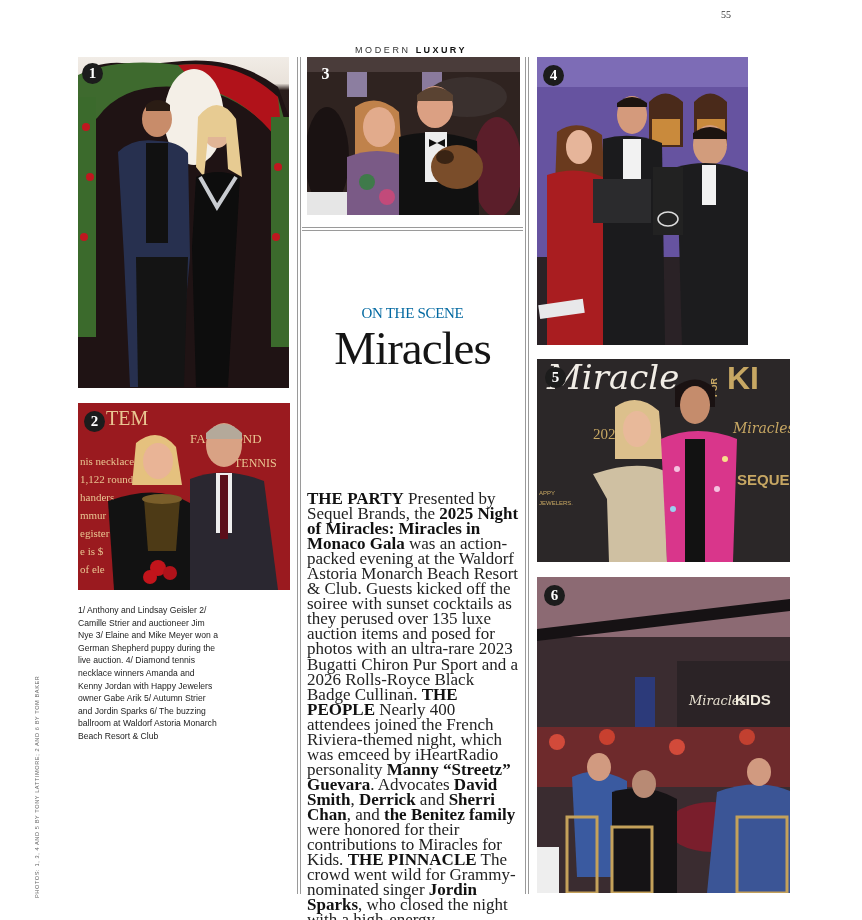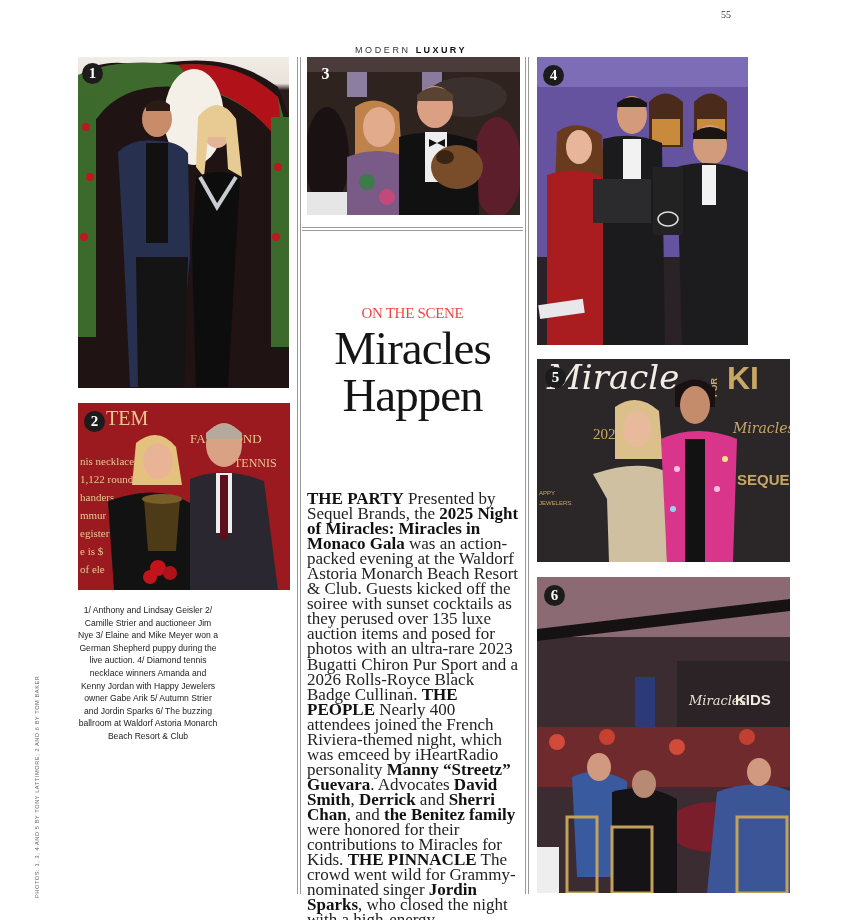--- a/index.html
+++ b/index.html
@@ -4,26 +4,26 @@
 <style>
   html, body { margin:0; padding:0; }
   body { width:862px; height:920px; background:#ffffff; position:relative; overflow:hidden; font-family:"Liberation Serif", serif; color:#1a1a1a; }
   .abs { position:absolute; }
   .masthead { left:355px; top:9px; font-family:"Liberation Sans", sans-serif; font-size:9px; letter-spacing:2.6px; color:#333;margin-top:36px; }
   .masthead b { font-weight:900; letter-spacing:2.4px; color:#111; }
   .pagenum { left:721px; top:9px; font-size:10px; color:#333; }
   .photo { position:absolute; overflow:hidden; }
   .badge { position:absolute; width:21px; height:21px; border-radius:50%; background:#1c1c1c; color:#fff; font-family:"Liberation Serif", serif; font-size:15px; line-height:21px; text-align:center; font-weight:bold; }
   .badge.plain { background:transparent; color:#fff; font-weight:bold; }
-  .caption { left:78px; top:604px; width:140px; font-family:"Liberation Sans", sans-serif; font-size:8.6px; line-height:12.6px; color:#222;text-align:center; }
+  .caption { left:78px; top:604px; width:140px; font-family:"Liberation Sans", sans-serif; font-size:8.6px; line-height:12.6px; color:#222; }
   .credit { left:34px; top:898px; transform-origin:left top; transform:rotate(-90deg); font-family:"Liberation Sans", sans-serif; font-size:5.6px; letter-spacing:0.6px; color:#666; white-space:nowrap; }
   .frame-l { left:297px; top:57px; width:2px; height:837px; border-left:1px solid #9a9a9a; border-right:1px solid #9a9a9a; }
   .frame-r { left:525px; top:57px; width:2px; height:837px; border-left:1px solid #9a9a9a; border-right:1px solid #9a9a9a; }
   .sep { left:302px; top:227px; width:221px; height:2px; border-top:1px solid #9a9a9a; border-bottom:1px solid #9a9a9a; }
-  .kicker { left:302px; top:305px; width:221px; text-align:center; font-size:15px; letter-spacing:-0.3px; color:#ef4444; }
+  .kicker { left:302px; top:305px; width:221px; text-align:center; font-size:15px; letter-spacing:-0.3px; color:#0369a1; }
   .headline { left:302px; top:325px; width:221px; text-align:center; font-size:47px; line-height:47px; letter-spacing:-1px; color:#151515; }
   .body { left:307px; top:491px; width:214px; text-align:left; font-size:17px; line-height:15.05px; color:#222; }
   .body b { color:#111; }
   .byline { font-style:italic; display:block; }
 </style>
 </head>
 <body>
 
 <div class="abs masthead"><span>MODERN</span> <b>LUXURY</b></div>
 <div class="abs pagenum">55</div>
@@ -122,21 +122,20 @@
     <ellipse cx="150" cy="110" rx="26" ry="22" fill="#7a4d2a"></ellipse>
     <ellipse cx="138" cy="100" rx="9" ry="7" fill="#3a2414"></ellipse>
     <rect x="0" y="135" width="40" height="23" fill="#e6e6e6"></rect>
   </svg>
   <div class="badge plain" style="left:8px;top:6px;font-size:16px;">3</div>
 </div>
 
 <div class="abs kicker">ON THE SCENE</div>
 <div class="abs headline">
   <div>Miracles</div>
-  <div>Happen</div>
 </div>
 <div class="abs body">
   <span id="body-text"><b>THE PARTY</b><span> Presented by Sequel Brands, the </span><b>2025 Night of Miracles: Miracles in Monaco Gala</b><span> was an action-packed evening at the Waldorf Astoria Monarch Beach Resort &amp; Club. Guests kicked off the soiree with sunset cocktails as they perused over 135 luxe auction items and posed for photos with an ultra-rare 2023 Bugatti Chiron Pur Sport and a 2026 Rolls-Royce Black Badge Cullinan. </span><b>THE PEOPLE</b><span> Nearly 400 attendees joined the French Riviera-themed night, which was emceed by iHeartRadio personality </span><b>Manny “Streetz” Guevara</b><span>. Advocates </span><b>David Smith</b><span>, </span><b>Derrick</b><span> and </span><b>Sherri Chan</b><span>, and </span><b>the Benitez family</b><span> were honored for their contributions to Miracles for Kids. </span><b>THE PINNACLE</b><span> The crowd went wild for Grammy-nominated singer </span><b>Jordin Sparks</b><span>, who closed the night with a high-energy performance. The glamorous evening culminated in $3.5 million for Miracles for Kids. “Thanks to our incredible community of supporters, families in crisis can focus on what matters most—their child’s health,” beamed co-founder and CEO </span><b>Autumn Strier</b><span>.</span></span>
 </div>
 
 <div class="photo" style="left:537px;top:57px;width:211px;height:288px;background:#5d4c8e;">
   <svg width="211" height="288" viewBox="0 0 211 288">
     <rect width="211" height="288" fill="#6653a0"></rect>
     <rect x="0" y="0" width="211" height="30" fill="#7d6cb6"></rect>
     <path d="M112,90 L112,45 Q128,28 146,45 L146,90 Z" fill="#4a2a1a"></path>

